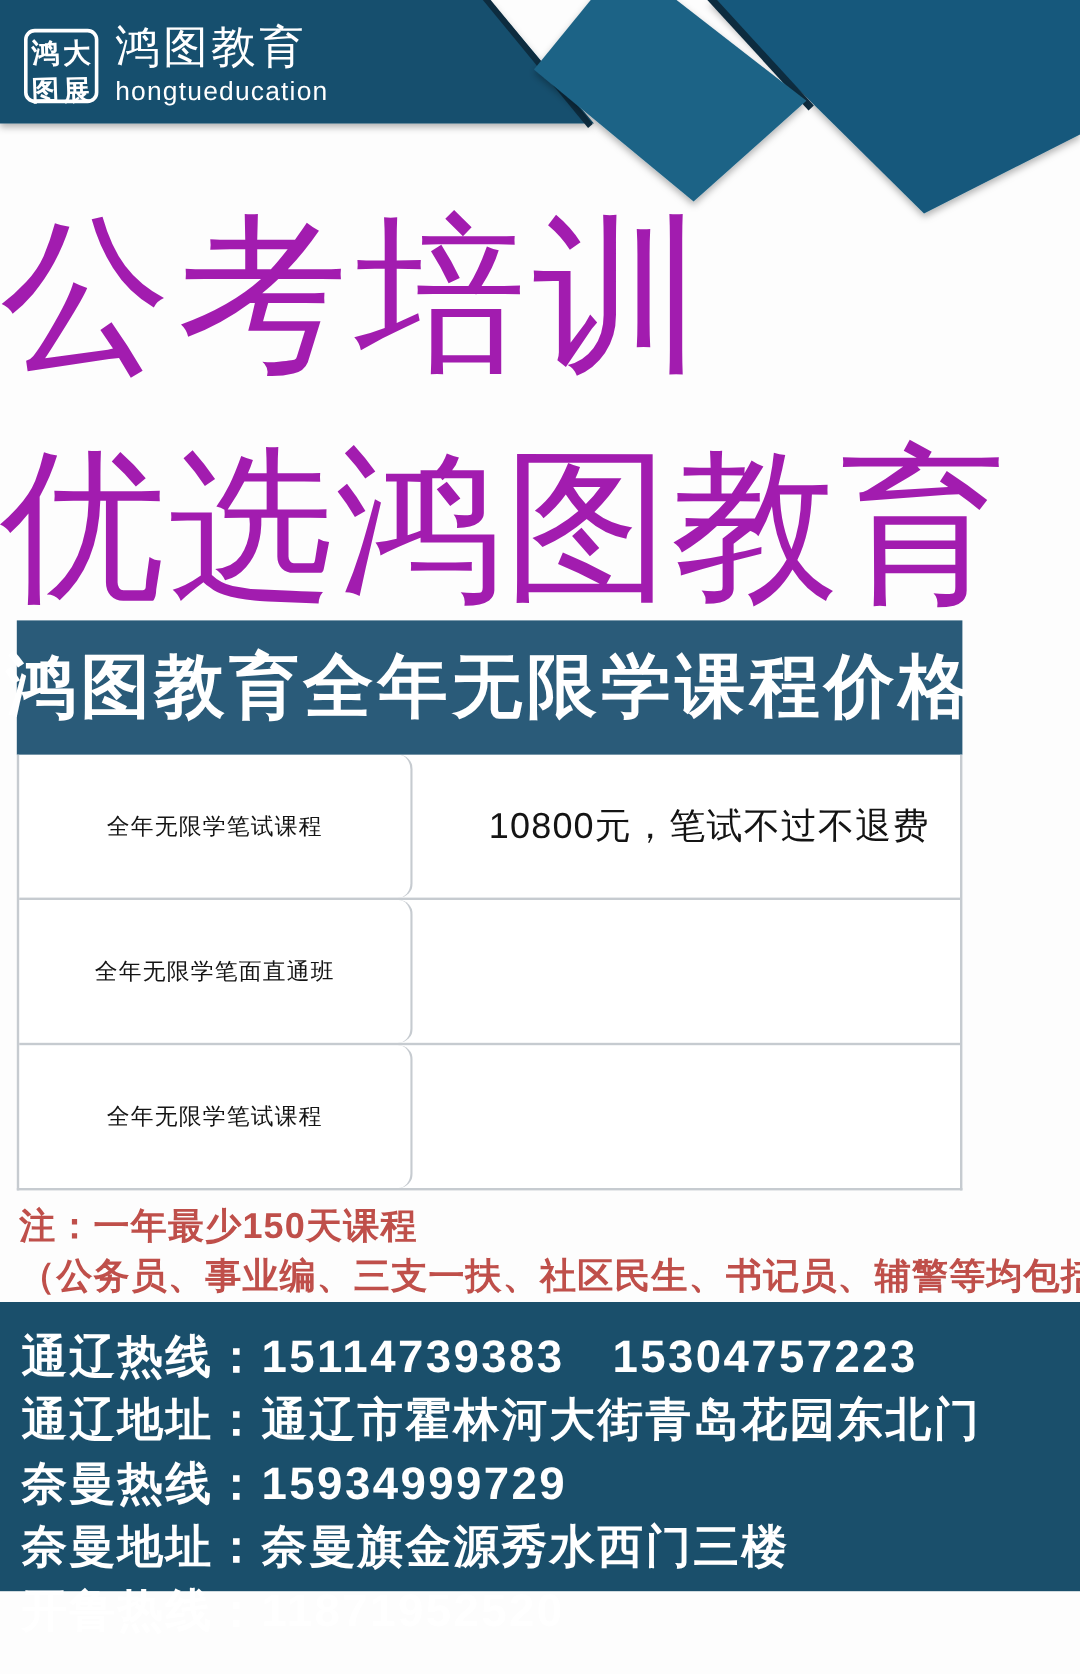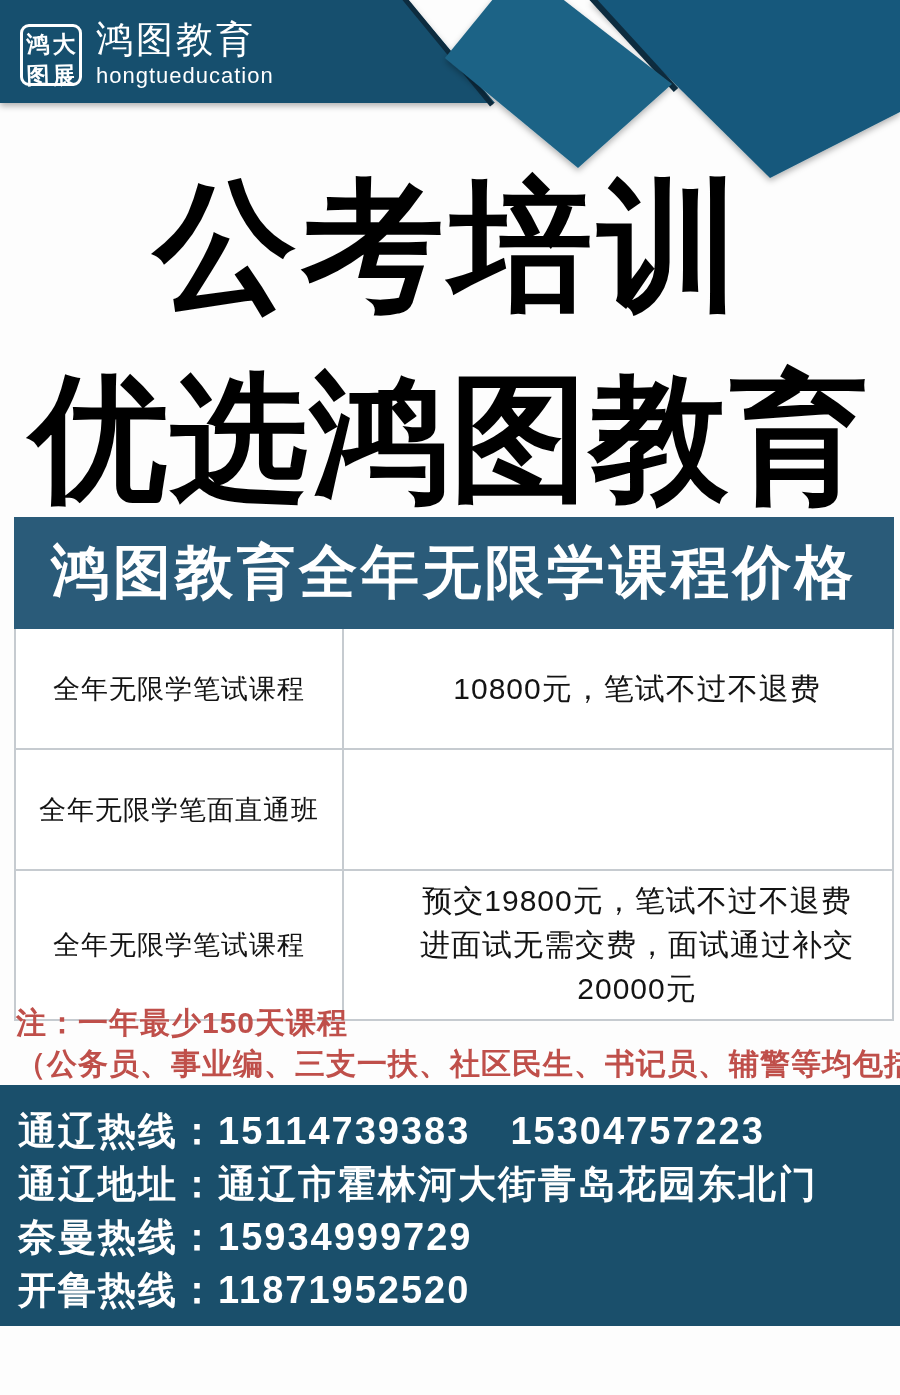--- a/index.html
+++ b/index.html
@@ -20,39 +20,39 @@
   .seal span{
     display:flex;align-items:center;justify-content:center;
     color:#fff;font-size:23px;font-weight:bold;
     font-family:"DejaVu Serif","Liberation Serif",serif;
     transform:rotate(-2deg);
   }
   .brand-text{margin-left:14px;color:#fff;}
   .brand-name{font-size:37px;font-weight:normal;letter-spacing:3px;line-height:40px;}
   .brand-sub{font-size:22px;letter-spacing:1px;margin-top:3px;}
   
-  .hero-title{position:absolute;left:0;width:100%;text-align:center;
-    font-weight:700;color:#000000;z-index:3;white-space:nowrap;}
+  .hero-title{position:absolute;left:0;width:100%;text-align:left;
+    font-weight:400;color:#a21caf;z-index:3;white-space:nowrap;}
   .hero-line1{top:152px;font-size:142px;letter-spacing:6px;}
   .hero-line2{top:347px;font-size:138px;letter-spacing:2px;}
   
-  .price-card{position:absolute;left:14px;top:517px;width:880px;z-index:4;}
+  .price-card{position:absolute;left:14px;top:517px;width:788px;z-index:4;}
   .price-banner{
     height:112px;background:#2A5B79;color:#fff;
     display:flex;align-items:center;justify-content:center;
     font-size:58px;font-weight:bold;letter-spacing:4px;white-space:nowrap;
   }
   .price-table{
     border:2px solid #C6CBD0;border-top:none;box-sizing:border-box;background:#fff;
   }
   .price-row{display:grid;grid-template-columns:328px 1fr;min-height:119px;}
   .price-row + .price-row{border-top:2px solid #C6CBD0;}
   .cell{display:flex;flex-direction:column;align-items:center;justify-content:center;
     color:#141414;padding:8px 6px;box-sizing:border-box;}
-  .cell.course{border-right:2px solid #C6CBD0;font-size:27px;letter-spacing:1px;}
+  .cell.course{border-right:2px solid #C6CBD0;font-size:19px;letter-spacing:1px;border-radius:12px;}
   .cell.price{font-size:30px;line-height:44px;text-align:center;letter-spacing:1px;padding-left:44px;}
   
   .note{position:absolute;left:16px;top:1002px;color:#BF4F4A;font-weight:bold;
     font-size:30px;line-height:41px;letter-spacing:1px;z-index:4;white-space:nowrap;}
   
   .contact{
     position:absolute;left:0;top:1085px;width:900px;height:241px;
     background:#1A4F6B;color:#fff;box-sizing:border-box;
     padding:20px 18px 0 18px;z-index:4;
   }
@@ -105,34 +105,31 @@
           <div>10800元，笔试不过不退费</div>
         </div>
       </div>
 
       <div class="price-row">
         <div class="cell course">全年无限学笔面直通班</div>
       </div>
 
       <div class="price-row">
         <div class="cell course">全年无限学笔试课程</div>
-        <div class="cell price">
-          <div>预交19800元，笔试不过不退费</div>
-          <div>进面试无需交费，面试通过补交20000元</div>
-        </div>
       </div>
 
     </div>
   </section>
 
   <div class="note">
     <div>注：一年最少150天课程</div>
     <div>（公务员、事业编、三支一扶、社区民生、书记员、辅警等均包括）</div>
   </div>
 
   <footer class="contact">
     <div class="contact-line">通辽热线：15114739383　15304757223</div>
     <div class="contact-line">通辽地址：通辽市霍林河大街青岛花园东北门</div>
     <div class="contact-line">奈曼热线：15934999729</div>
+    <div class="contact-line">奈曼地址：奈曼旗金源秀水西门三楼</div>
     <div class="contact-line">开鲁热线：11871952520</div>
   </footer>
 
 </div>
 
 </body></html>

